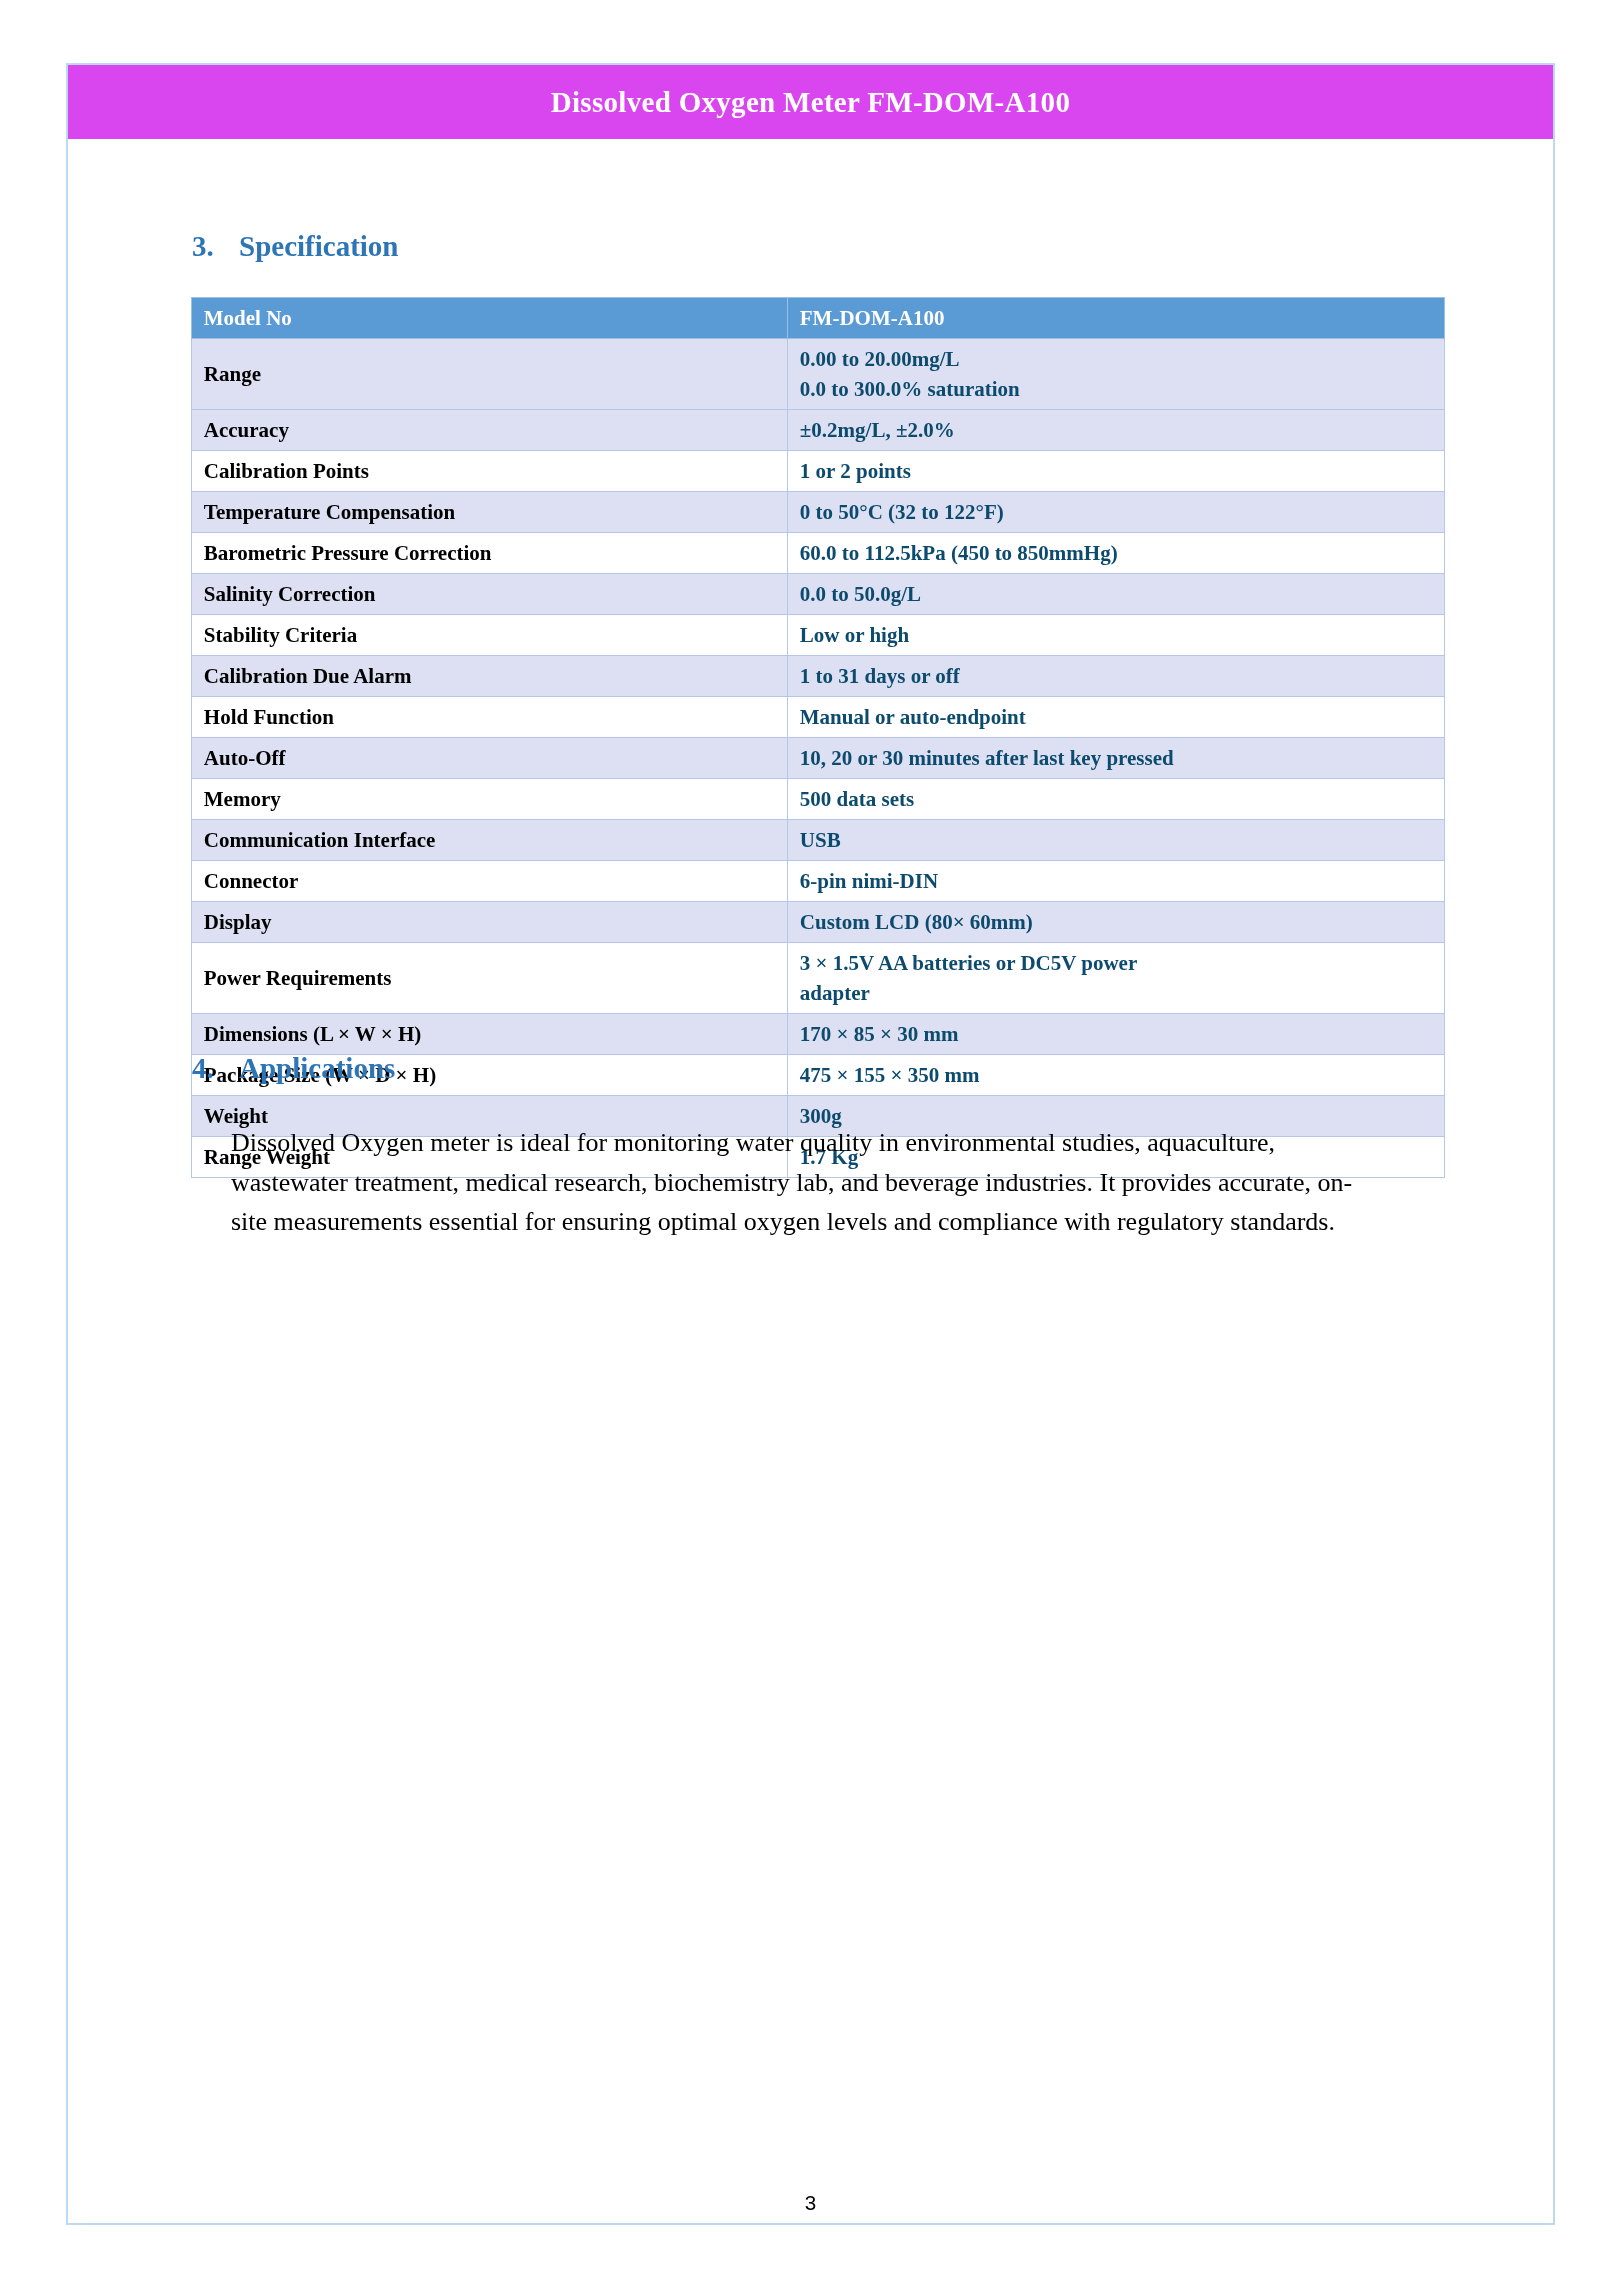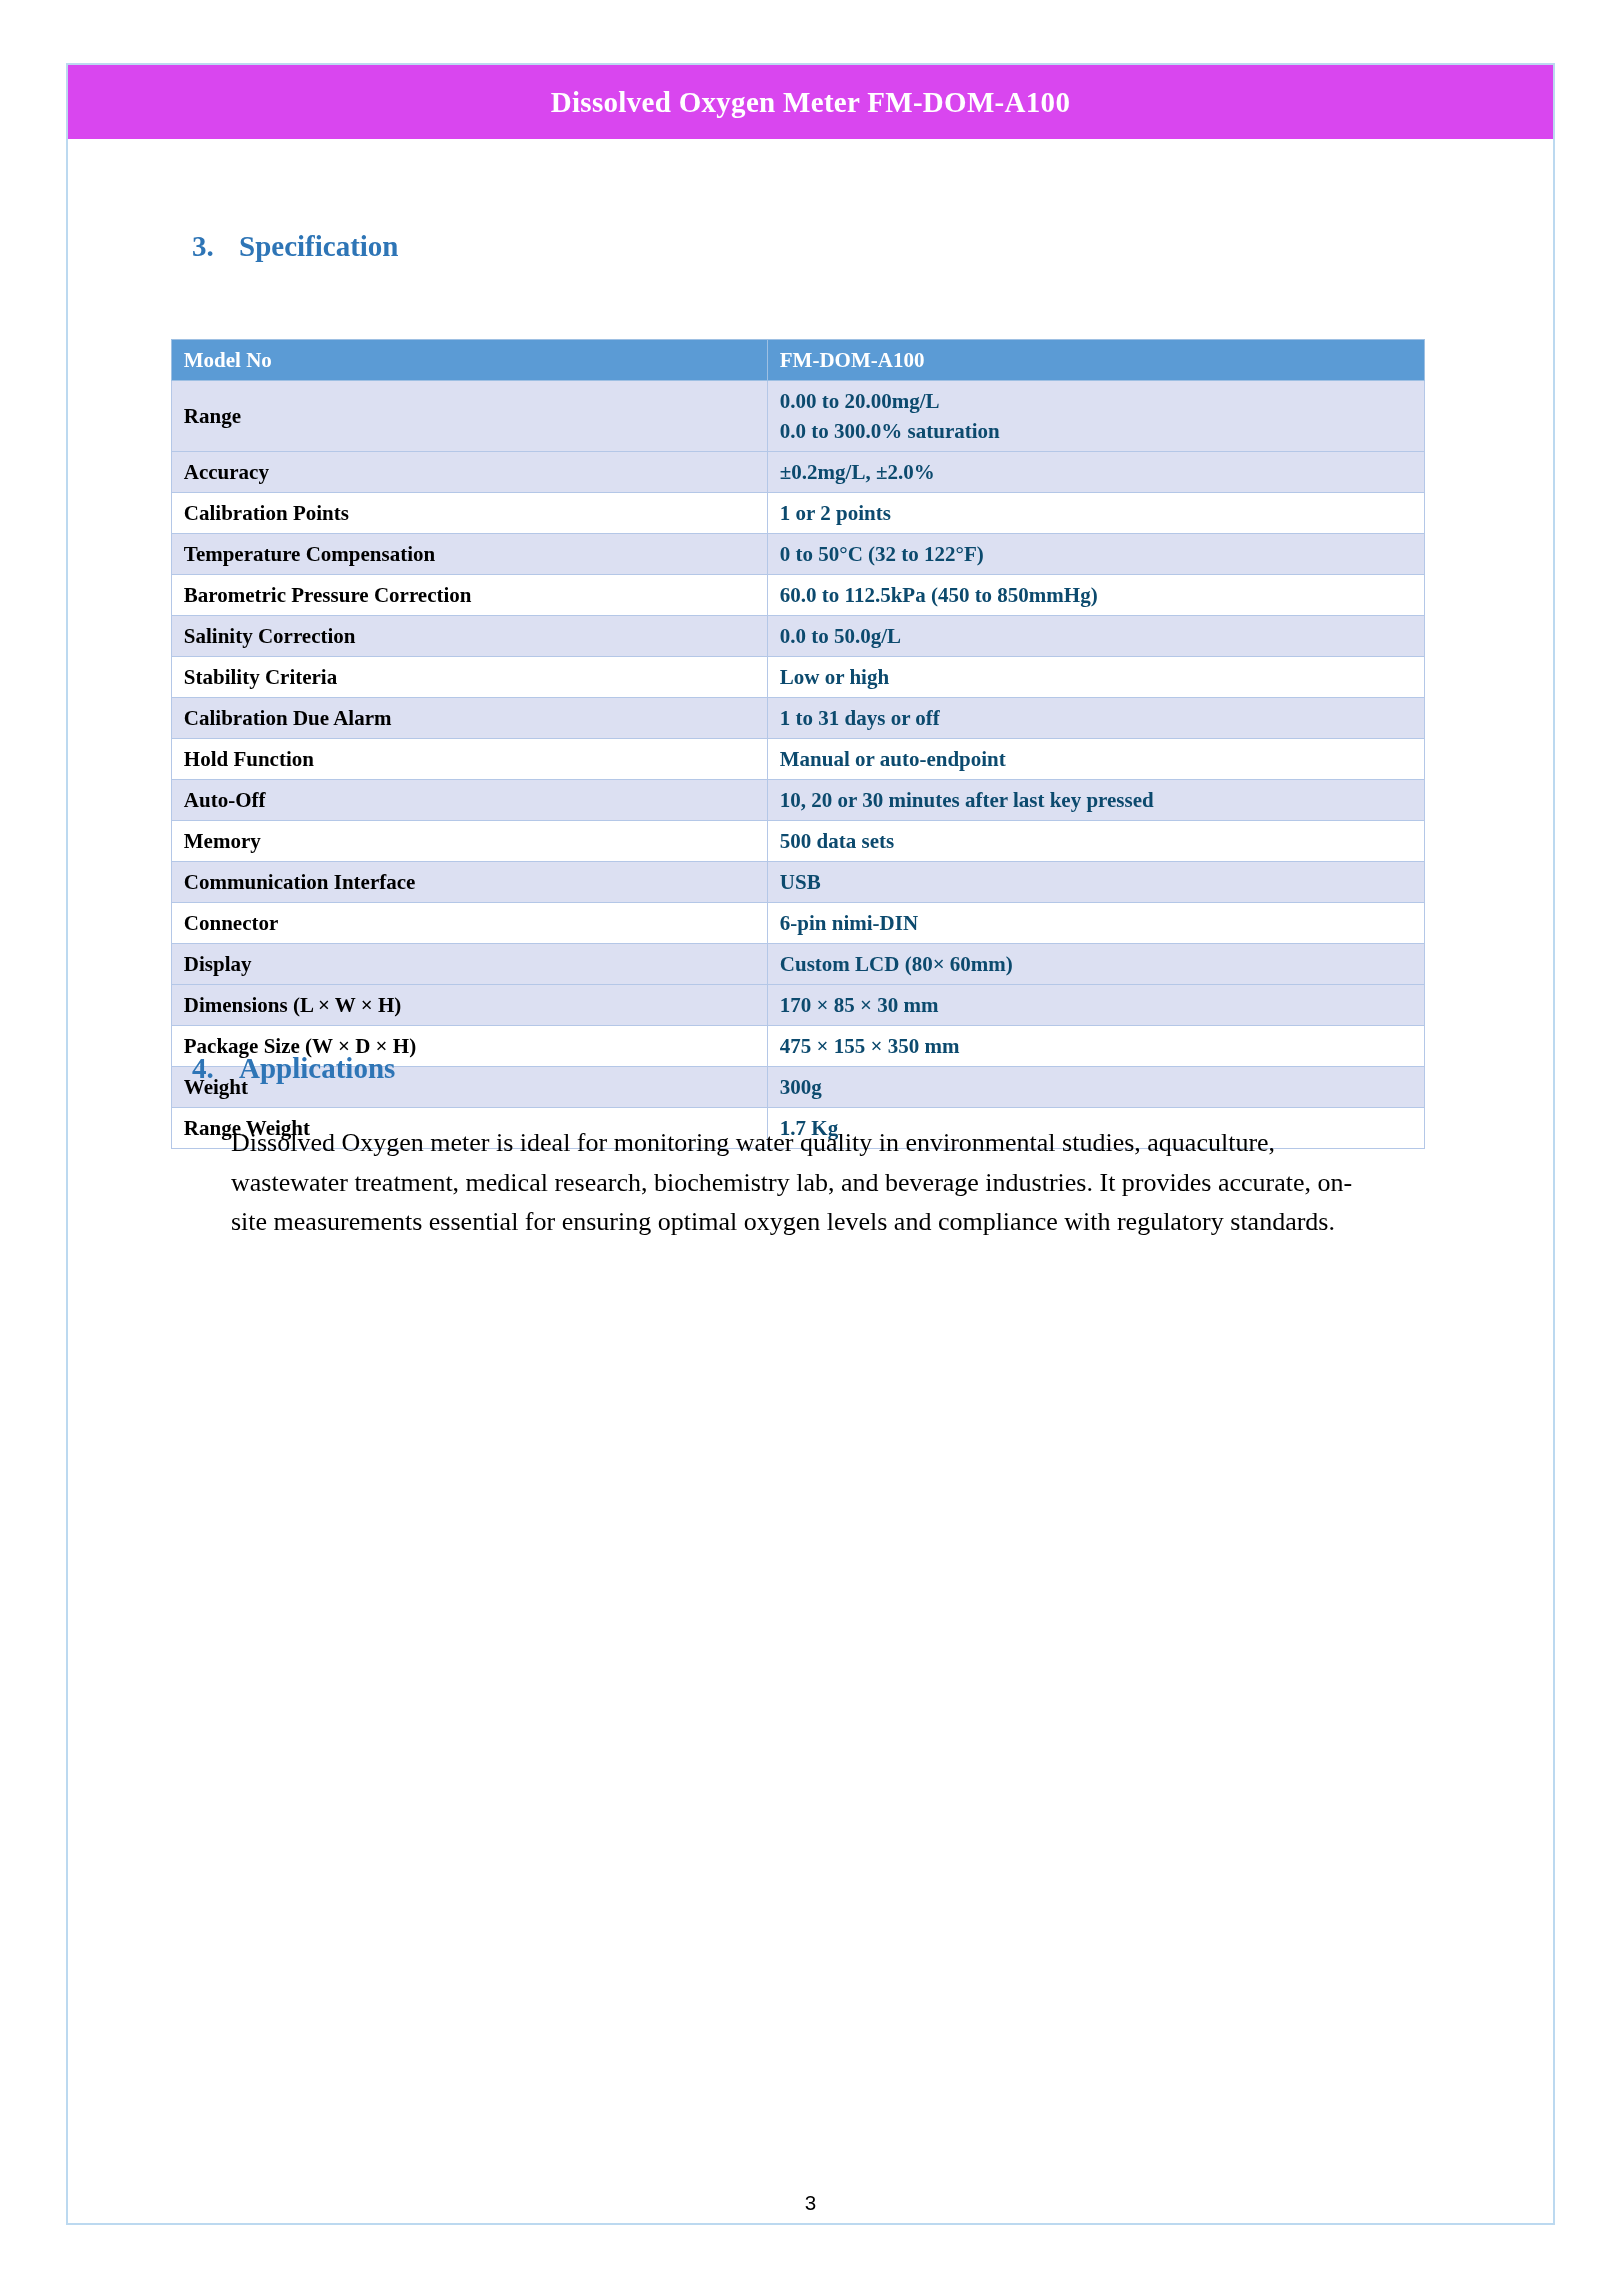--- a/index.html
+++ b/index.html
@@ -75,24 +75,23 @@
   }
   .heading-app {
     position: absolute;
     left: 124px;
     top: 913px;
   }
 
   
   .spec-table-wrap {
     position: absolute;
-    left: 103px;      
+    left: 123px;      
     top: 158px;       
     width: 1253px;    
-    margin-top: 42px;
   }
   table.spec {
     border-collapse: collapse;
     width: 100%;
     table-layout: fixed;
   }
   table.spec col.c1 { width: 596px; }  
   table.spec col.c2 { width: 657px; }
   table.spec td, table.spec th {
     border: 1px solid #b4c7e7;
@@ -289,20 +288,29 @@
               </td>
             </tr>
             <tr class="alt">
               <td class="label">Display</td>
               <td class="value">
                 <div class="value-lines">
                   <span>Custom LCD (80× 60mm)</span>
                 </div>
               </td>
             </tr>
+            <tr class="plain tall">
+              <td class="label">Power Requirements</td>
+              <td class="value">
+                <div class="value-lines">
+                  <span>3 × 1.5V AA batteries or DC5V power</span>
+                  <span>adapter</span>
+                </div>
+              </td>
+            </tr>
             <tr class="alt">
               <td class="label">Dimensions (L × W × H)</td>
               <td class="value">
                 <div class="value-lines">
                   <span>170 × 85 × 30 mm</span>
                 </div>
               </td>
             </tr>
             <tr class="plain">
               <td class="label">Package Size (W × D × H)</td>

